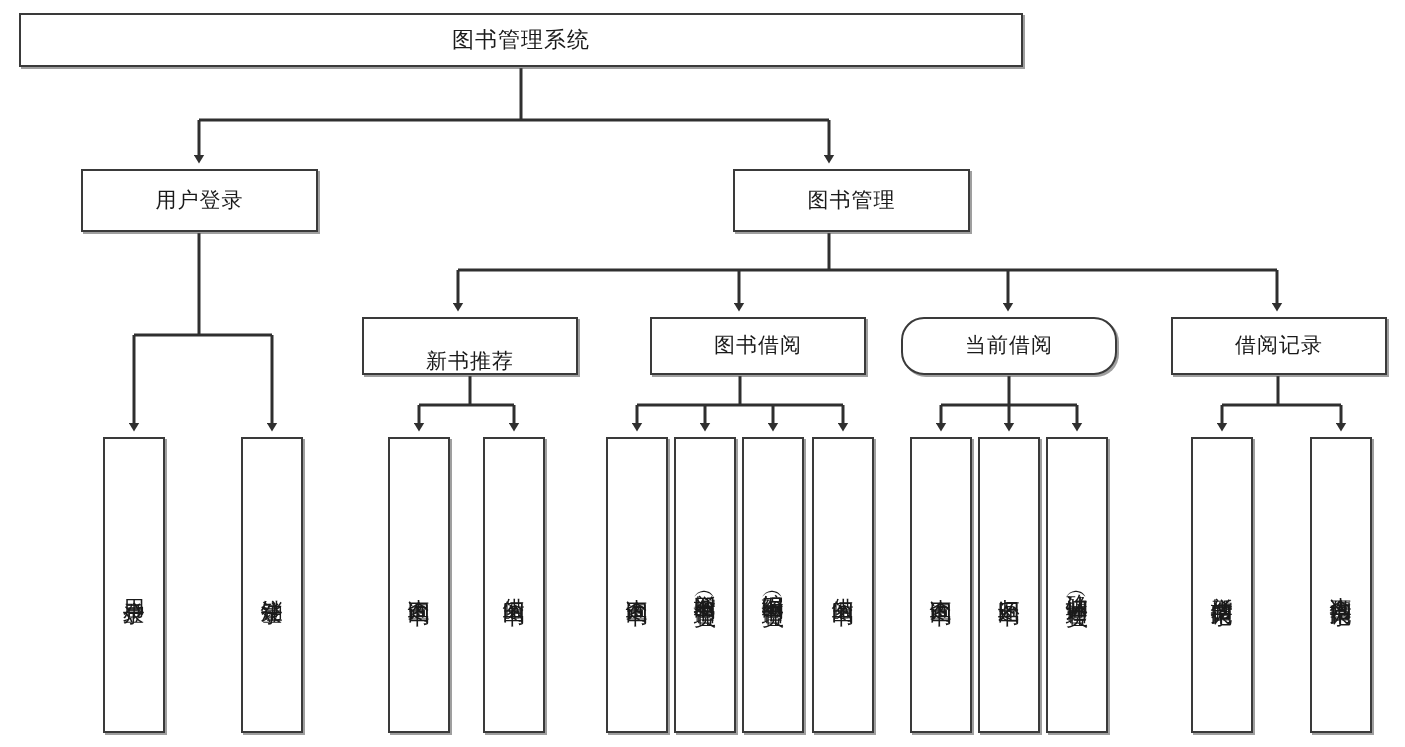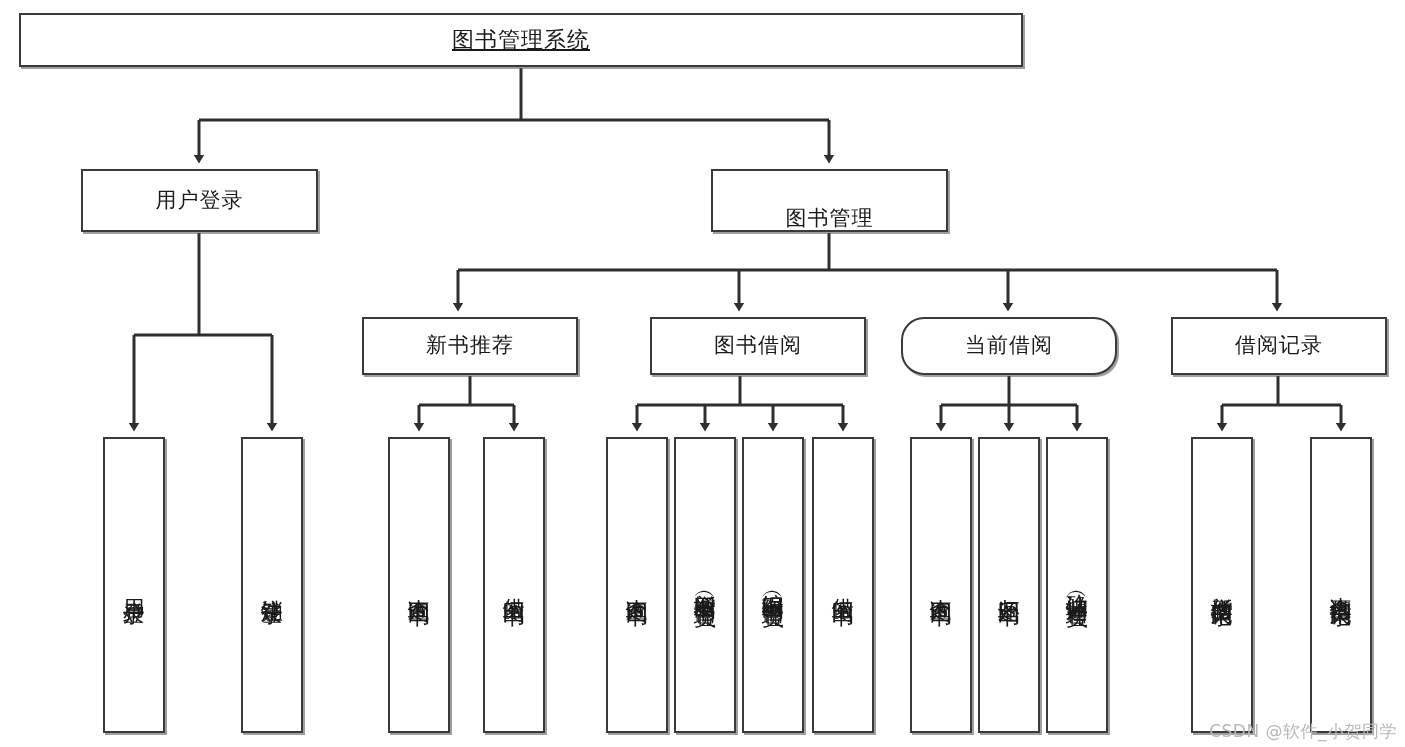--- a/index.html
+++ b/index.html
@@ -39,21 +39,21 @@
     align-items: center;
     justify-content: center;
     color: #1a1a1a;
   }
   .node-h {
     font-size: 21px;
     letter-spacing: 1px;
     line-height: 1.1;
     white-space: nowrap;
   }
-  .node-root .node-h { font-size: 22px; text-decoration: underline; }
+  .node-root .node-h { font-size: 22px; }
   .node-leaf {
     align-items: center;
     justify-content: center;
     padding: 4px 0;
   }
   .node-leaf .vtext {
     writing-mode: vertical-rl;
     text-orientation: upright;
     font-size: 22px;
     line-height: 1.16;
@@ -127,25 +127,25 @@
     </g>
   </svg>
 
   <div class="node node-root" style="left:19px; top:13px; width:1004px; height:54px;">
     <span class="node-h">图书管理系统</span>
   </div>
 
   <div class="node" style="left:81px; top:169px; width:237px; height:63px;">
     <span class="node-h">用户登录</span>
   </div>
-  <div class="node" style="left:711px; top:169px; width:237px; height:63px;align-items:flex-end;">
+  <div class="node" style="left:733px; top:169px; width:237px; height:63px;">
     <span class="node-h">图书管理</span>
   </div>
 
-  <div class="node" style="left:362px; top:317px; width:216px; height:58px;">
+  <div class="node" style="left:362px; top:317px; width:216px; height:58px;align-items:flex-end;">
     <span class="node-h">新书推荐</span>
   </div>
   <div class="node" style="left:650px; top:317px; width:216px; height:58px;">
     <span class="node-h">图书借阅</span>
   </div>
   <div class="node" style="left:901px; top:317px; width:216px; height:58px;border-radius:23px;">
     <span class="node-h">当前借阅</span>
   </div>
   <div class="node" style="left:1171px; top:317px; width:216px; height:58px;text-align:right;">
     <span class="node-h">借阅记录</span>
@@ -188,14 +188,13 @@
     <span class="vtext">确认归还（管理员）</span>
   </div>
 
   <div class="node node-leaf" style="left:1191px; top:437px; width:62px; height:296px;">
     <span class="vtext">新增借阅记录</span>
   </div>
   <div class="node node-leaf" style="left:1310px; top:437px; width:62px; height:296px;">
     <span class="vtext">查询借阅记录</span>
   </div>
 
-  <div id="watermark">CSDN @软件_小贺同学</div>
 </div>
 
 </body></html>

